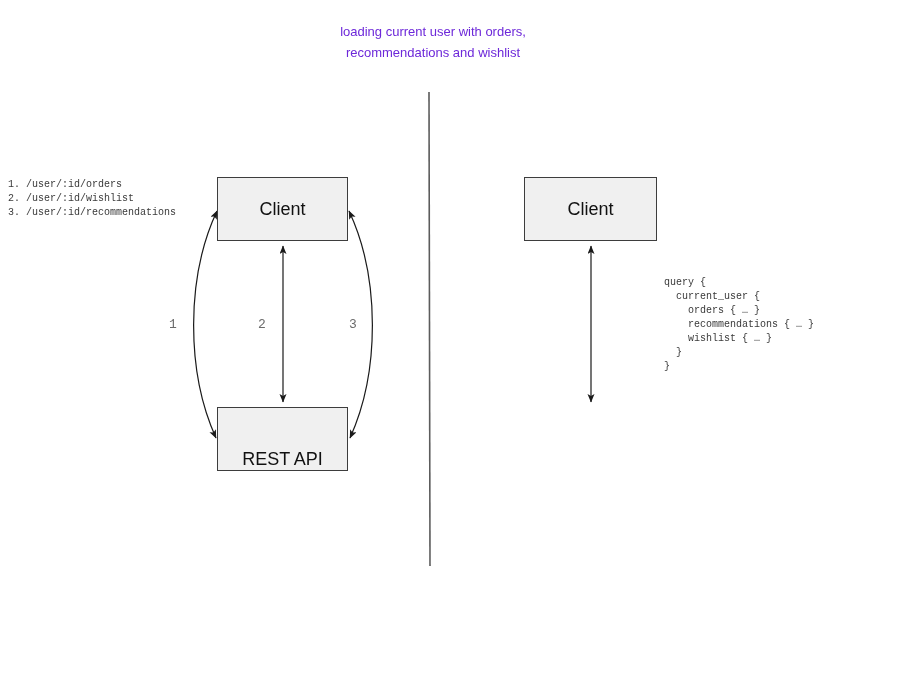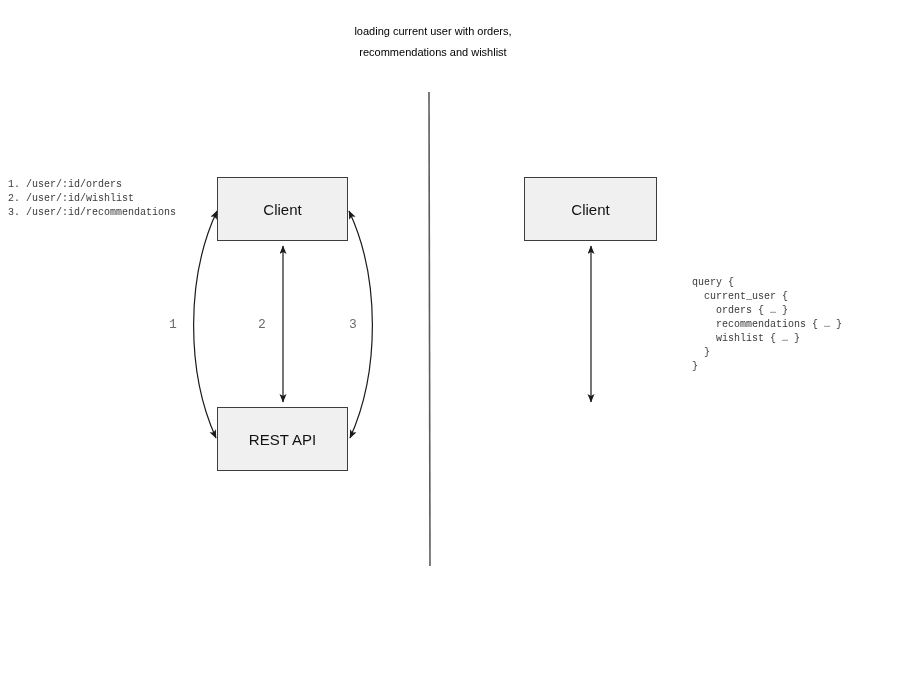--- a/index.html
+++ b/index.html
@@ -14,66 +14,65 @@
     background: #ffffff;
     overflow: hidden;
     font-family: "Liberation Sans", sans-serif;
   }
   .title {
     position: absolute;
     left: 0;
     top: 21px;
     width: 866px;
     text-align: center;
-    font-size: 11px;
+    font-size: 13px;
     line-height: 21px;
-    color: #000000;
+    color: #6d28d9;
     white-space: pre-line;
   }
   .svg-layer {
     position: absolute;
     left: 0;
     top: 0;
     width: 917px;
     height: 689px;
   }
   .node {
     position: absolute;
     width: 131px;
     height: 64px;
     background: #f0f0f0;
     border: 1px solid #3d3d3d;
     box-sizing: border-box;
     display: flex;
     align-items: center;
     justify-content: center;
-    font-size: 15px;
+    font-size: 18px;
     color: #111111;
   }
   .node-client-left  { left: 217px; top: 177px; }
-  .node-rest         { left: 217px; top: 407px; }
+  .node-rest         { left: 217px; top: 407px; align-items: flex-end; }
   .node-client-right { left: 524px; top: 177px; width: 133px; }
   .node-graphql      { left: 524px; top: 407px; width: 133px; }
   .mono {
     font-family: "Liberation Mono", "DejaVu Sans Mono", monospace;
     font-size: 10px;
     line-height: 14px;
     color: #3a3a3a;
     margin: 0;
   }
   .endpoints {
     position: absolute;
     left: 8px;
     top: 178px;
   }
   .query {
     position: absolute;
     left: 664px;
     top: 276px;
-    margin-left: 28px;
   }
   .arrow-label {
     position: absolute;
     width: 24px;
     text-align: center;
     font-family: "Liberation Mono", "DejaVu Sans Mono", monospace;
     font-size: 13px;
     color: #6b6b6b;
   }
   .arrow-label-1 { left: 161px; top: 317px; }

